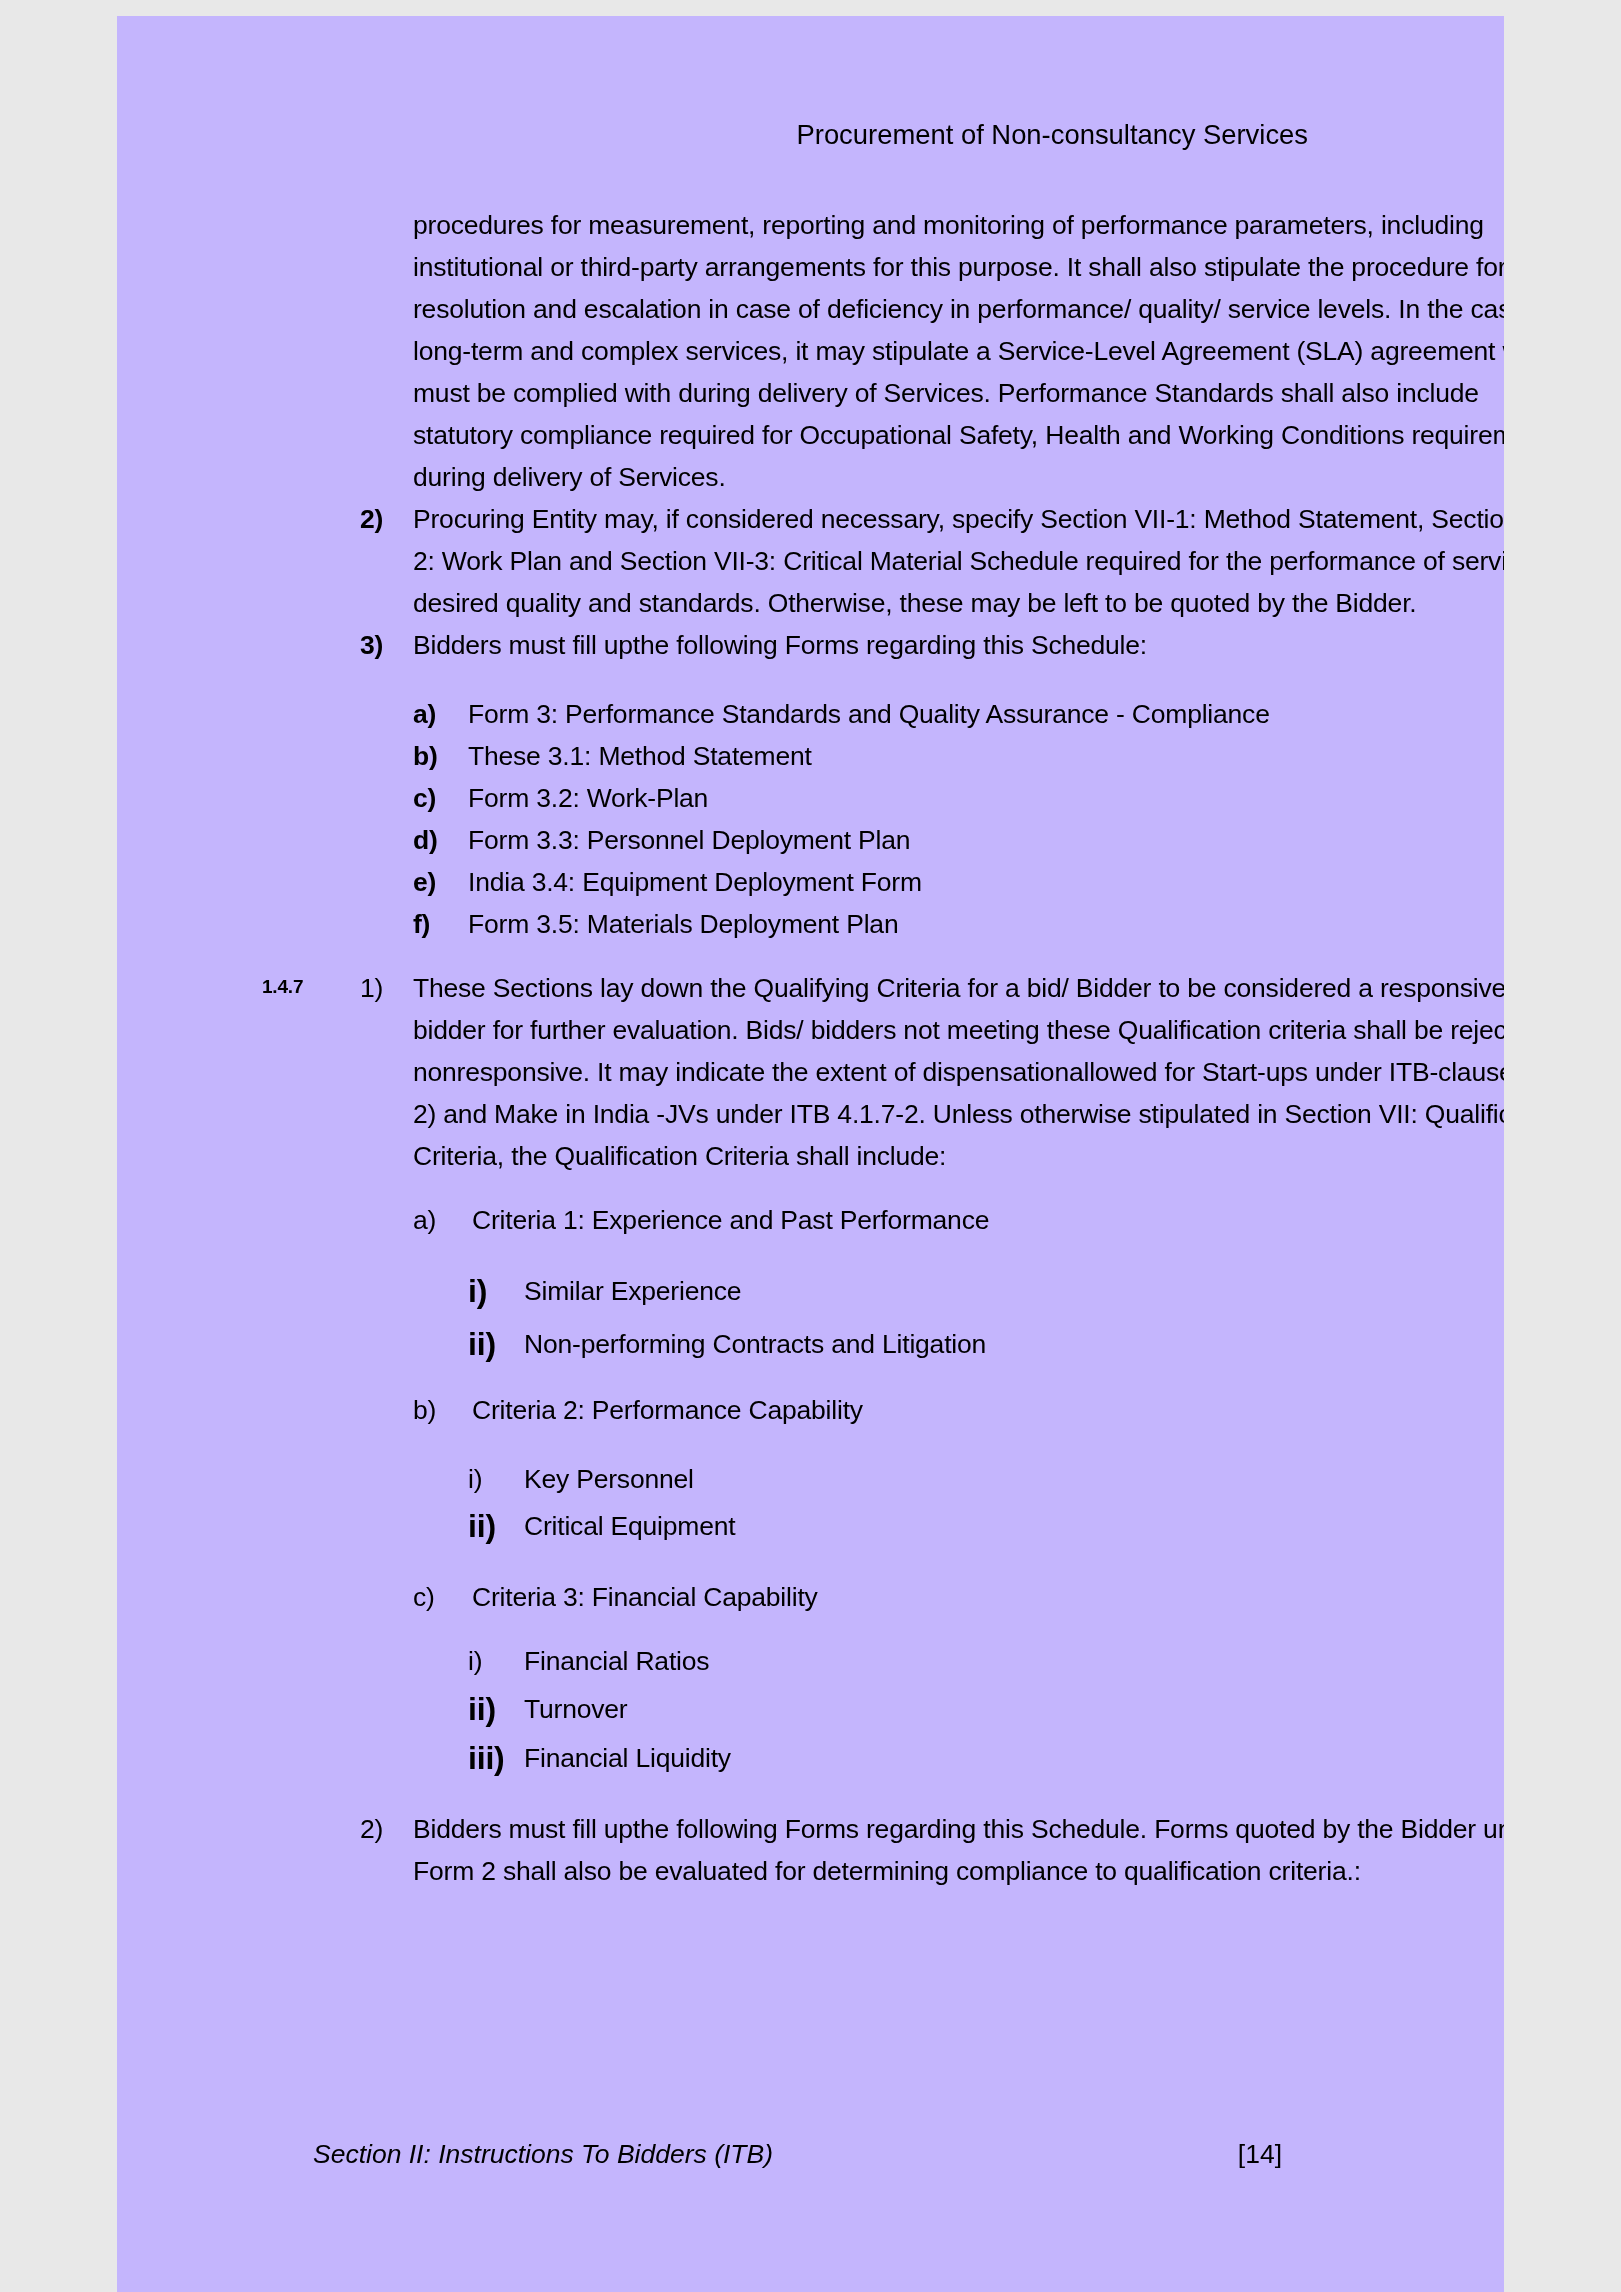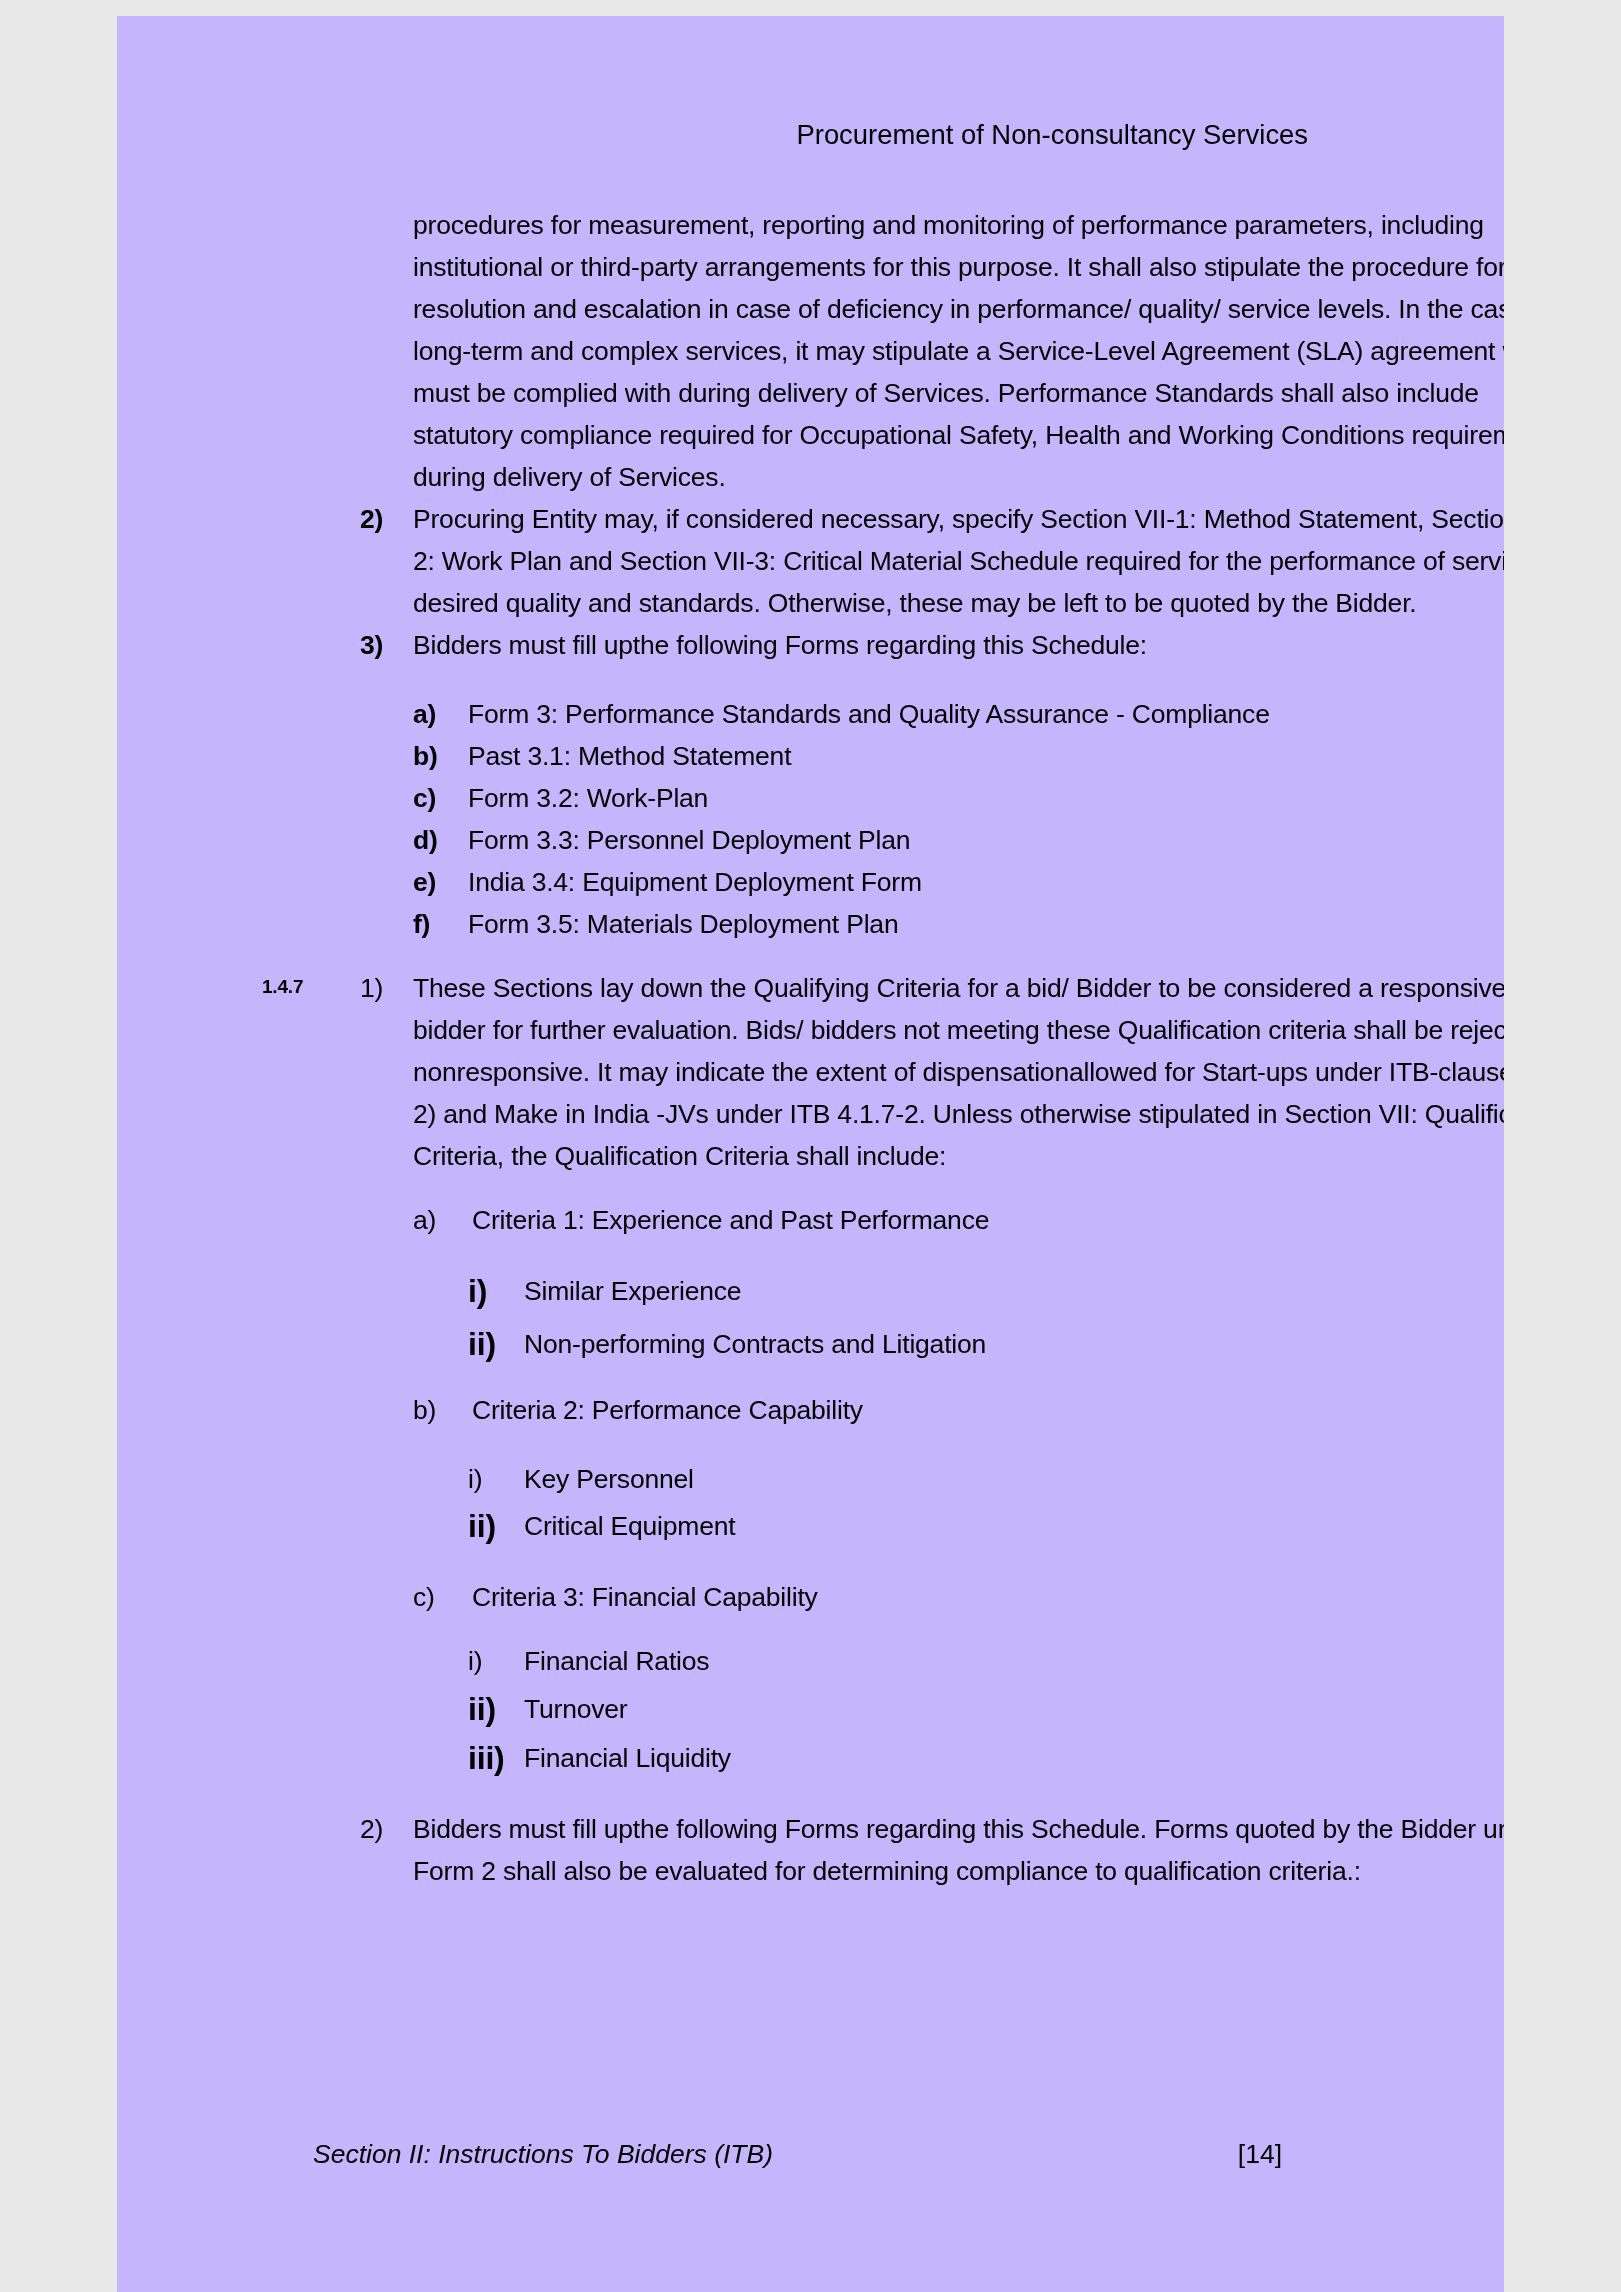--- a/index.html
+++ b/index.html
@@ -116,21 +116,21 @@
       <span class="marker bold">3)</span>
       <span>Bidders must fill upthe following Forms regarding this Schedule:</span>
     </div>
 
     <div class="li form mt-28">
       <span class="marker">a)</span>
       <span>Form 3: Performance Standards and Quality Assurance - Compliance</span>
     </div>
     <div class="li form">
       <span class="marker">b)</span>
-      <span>Past 3.1: Method Statement</span>
+      <span>These 3.1: Method Statement</span>
     </div>
     <div class="li form">
       <span class="marker">c)</span>
       <span>Form 3.2: Work-Plan</span>
     </div>
     <div class="li form">
       <span class="marker">d)</span>
       <span>Form 3.3: Personnel Deployment Plan</span>
     </div>
     <div class="li form">

